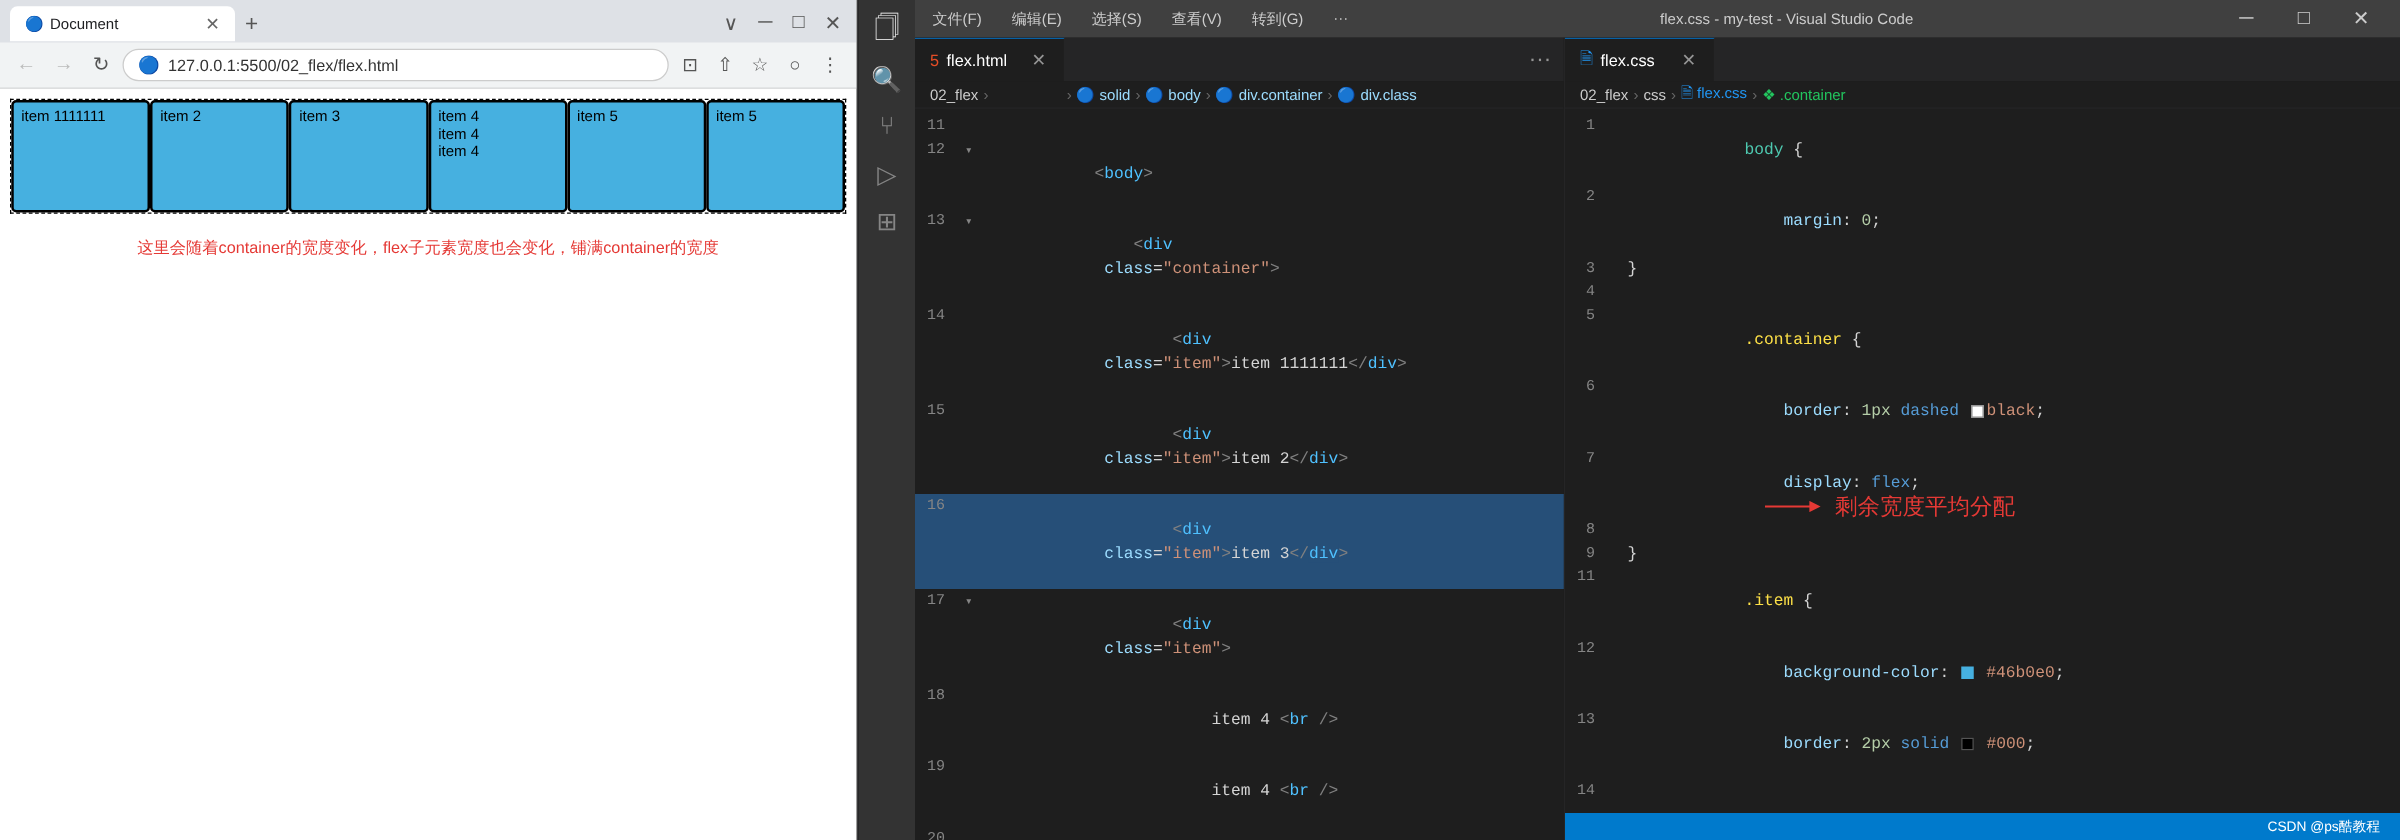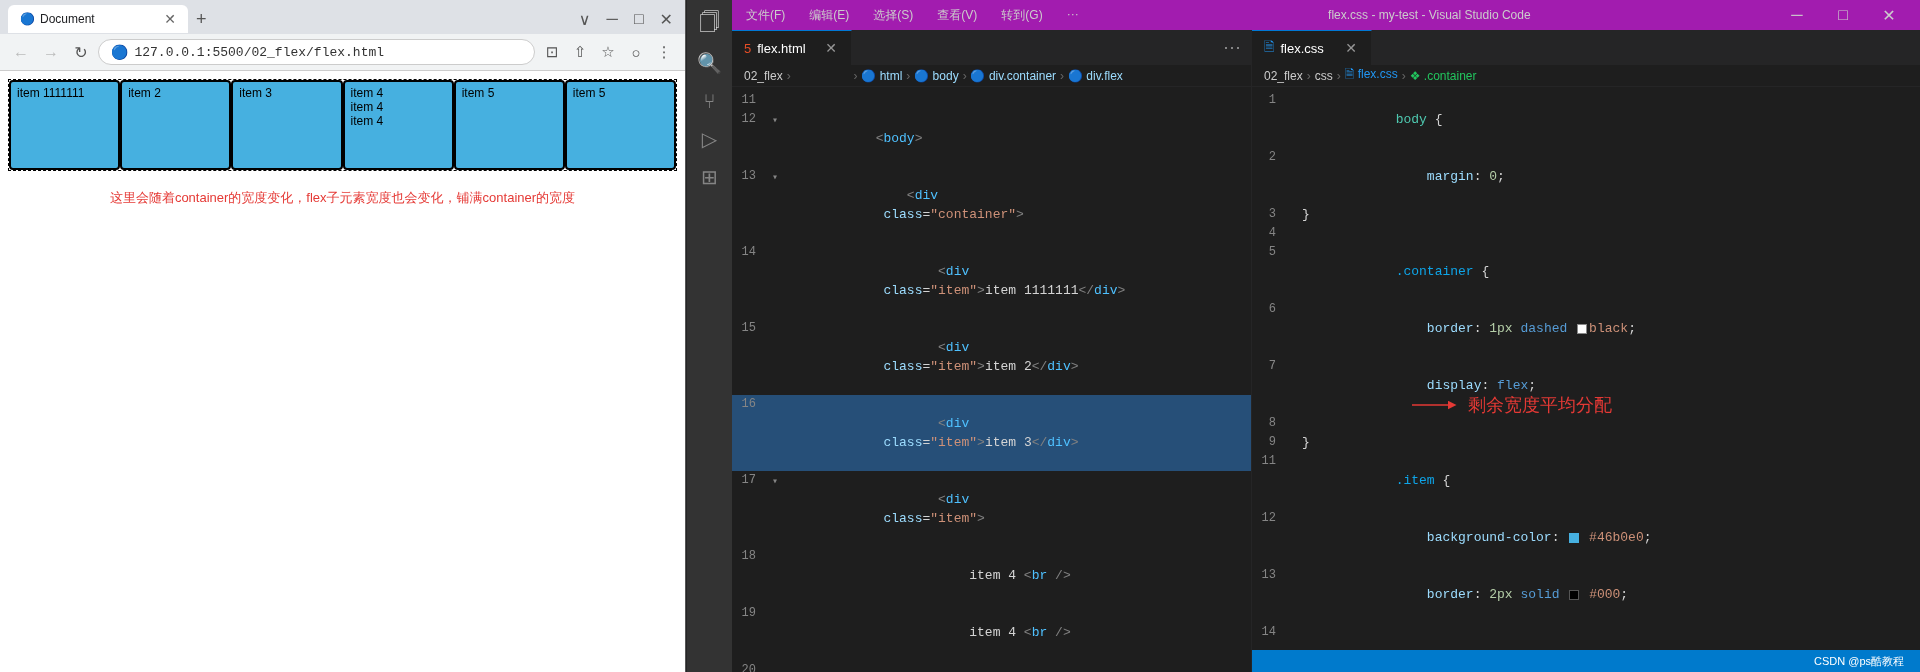--- a/index.html
+++ b/index.html
@@ -95,21 +95,21 @@
       border: 1px solid #ccc;
       border-radius: 20px;
       padding: 4px 12px;
       font-size: 13px;
       color: #202124;
       display: flex;
       align-items: center;
       gap: 6px;
     }
 
-    .address-text { flex: 1; font-size: 13px; color: #333; font-family: Liberation Mono, monospace; }
+    .address-text { flex: 1; font-size: 13px; color: #333; }
 
     .browser-action-btns {
       display: flex; gap: 2px;
     }
     .browser-action-btn {
       width: 26px; height: 26px;
       border: none; background: none; cursor: pointer;
       color: #555; font-size: 15px;
       display: flex; align-items: center; justify-content: center;
       border-radius: 50%;
@@ -182,21 +182,21 @@
       left: 732px; top: 0;
       width: 1188px; height: 672px;
       background: #1e1e1e;
       display: flex;
       flex-direction: column;
     }
 
     
     .vscode-titlebar {
       height: 30px;
-      background: #a21caf;
+      background: #404040;
       display: flex;
       align-items: center;
       padding: 0 8px;
       font-size: 12px;
       color: #cccccc;
       justify-content: space-between;
       flex-shrink: 0;
     }
 
     .titlebar-menu {
@@ -348,21 +348,21 @@
     .s-punct { color: #d4d4d4; }
     .line-selected { background: #264f78; }
 
     
     .css-tag { color: #4ec9b0; }
     .css-prop { color: #9cdcfe; }
     .css-val { color: #ce9178; }
     .css-val-num { color: #b5cea8; }
     .css-val-keyword { color: #569cd6; }
     .css-punct { color: #d4d4d4; }
-    .css-class { color: #0ea5e9; }
+    .css-class { color: #fde047; }
     .css-blue-sq { display: inline-block; width: 10px; height: 10px; background: #46b0e0; vertical-align: middle; margin: 0 2px; }
     .css-white-sq { display: inline-block; width: 10px; height: 10px; background: #ffffff; border: 1px solid #888; vertical-align: middle; margin: 0 2px; }
     .css-black-sq { display: inline-block; width: 10px; height: 10px; background: #000000; border: 1px solid #555; vertical-align: middle; margin: 0 2px; }
 
     
     .statusbar {
       height: 22px;
       background: #007acc;
       display: flex;
       align-items: center;
@@ -467,27 +467,27 @@
           <span>flex.html</span>
           <span class="tab-close-x">✕</span>
         </div>
         <span class="editor-tab-dots">···</span>
       </div>
       <div class="editor-breadcrumb">
         <span style="color:#ccc;">02_flex</span>
         <span class="breadcrumb-sep">›</span>
         <span style="color:#ec4899;margin-top:46px;">5 flex.html</span>
         <span class="breadcrumb-sep">›</span>
-        <span style="color:#9cdcfe;">🔵 html</span>
+        <span style="color:#9cdcfe;">🔵 solid</span>
         <span class="breadcrumb-sep">›</span>
         <span style="color:#9cdcfe;">🔵 body</span>
         <span class="breadcrumb-sep">›</span>
         <span style="color:#9cdcfe;">🔵 div.container</span>
         <span class="breadcrumb-sep">›</span>
-        <span style="color:#9cdcfe;">🔵 div.flex</span>
+        <span style="color:#9cdcfe;">🔵 div.class</span>
       </div>
       <div class="code-area">
 
         <div class="code-line">
           <span class="line-num">11</span>
           <span class="line-dot"></span>
           <span class="line-content"></span>
         </div>
 
         <div class="code-line">

